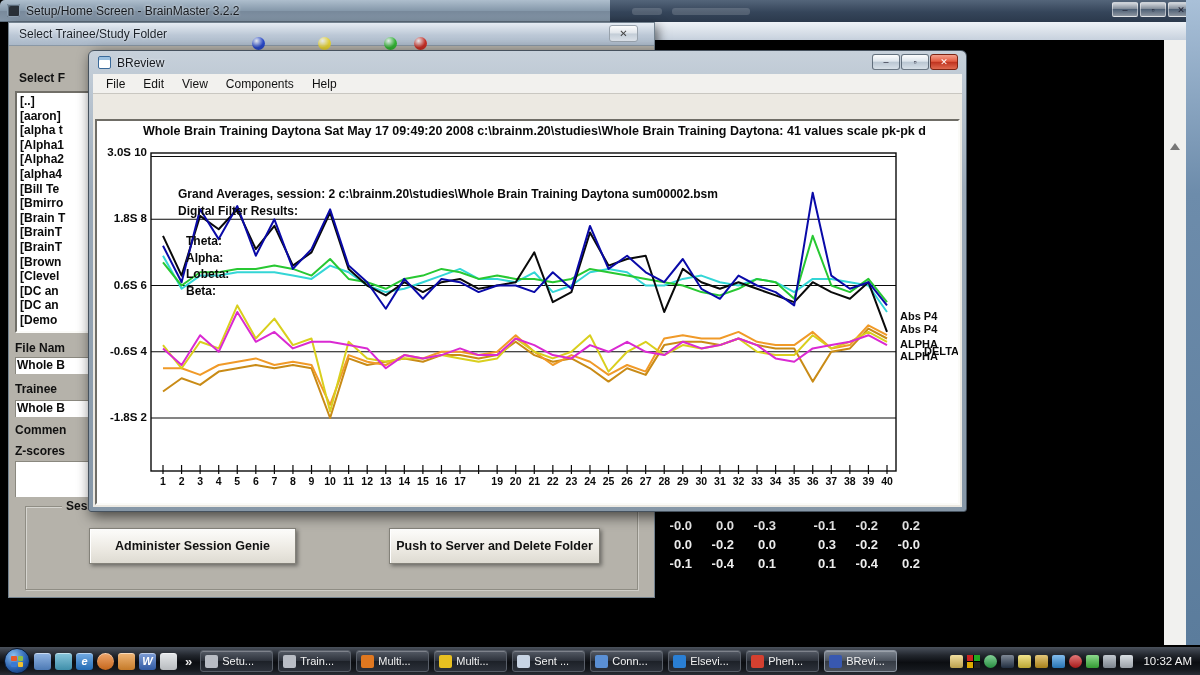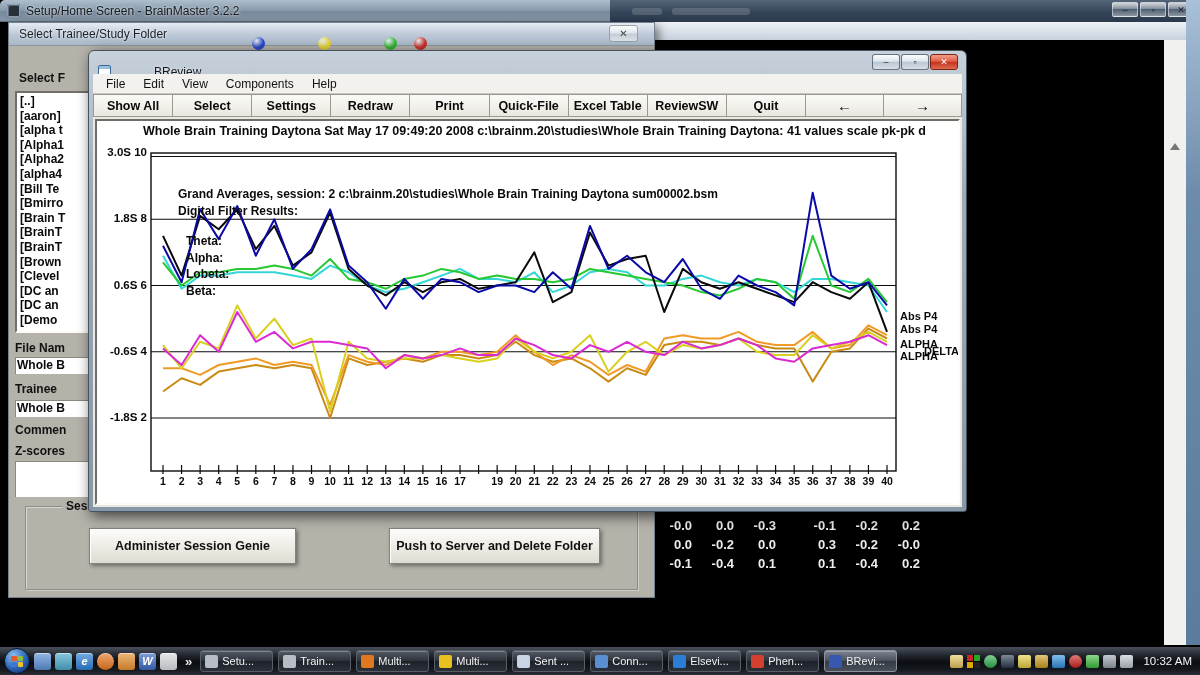--- a/index.html
+++ b/index.html
@@ -63,21 +63,21 @@
   #push-button { left:380px; top:505px; width:211px; height:36px; }
 
   
   #dots-layer { left:0; top:0; z-index:4; }
   .dot { position:absolute; width:13px; height:13px; border-radius:50%; filter:blur(.3px); opacity:.95; }
 
   
   #breview { left:88px; top:50px; width:879px; height:462px; z-index:5;
     background:linear-gradient(180deg,#c7d1db,#9dabb9 30%,#8697a7); border:1px solid #46525e;
     border-radius:6px 6px 3px 3px; box-shadow:3px 4px 14px rgba(0,0,0,.65); }
-  #breview-titlebar { position:absolute; left:0; top:0; width:100%; height:41px; display:flex; align-items:center;gap:37px; }
+  #breview-titlebar { position:absolute; left:0; top:0; width:100%; height:23px; display:flex; align-items:center; }
   #breview-icon { width:13px; height:13px; margin:0 6px 0 9px; background:#fff; border:1px solid #3a6a9a;
     box-shadow:inset 0 3px 0 #9ac0e0; border-radius:2px; }
   #breview-title { font-size:12px; color:#15191e; text-shadow:0 0 3px rgba(255,255,255,.9); }
   #breview-controls { position:absolute; right:8px; top:3px; display:flex; gap:1px; }
   .brv-ctrl { width:28px; height:16px; display:flex; align-items:center; justify-content:center; font-size:9px; color:#223;
     border:1px solid rgba(70,85,100,.8); border-radius:3px;
     background:linear-gradient(180deg,#fdfeff,#dde5ec 45%,#b9c6d2 50%,#d7e0e8); }
   .brv-close { background:linear-gradient(180deg,#f5a08c,#e25c42 45%,#c03420 52%,#e06a50); color:#fff; border-color:#7c2413; }
   #breview-client { position:absolute; left:4px; right:4px; top:23px; bottom:4px; background:#ece9e2; }
   #menu-bar { height:20px; background:#f2f1ee; border-bottom:1px solid #c9c7c1; display:flex; align-items:center; padding-left:4px; }
@@ -229,33 +229,20 @@
       <span class="brv-ctrl">▫</span>
       <span class="brv-ctrl brv-close">✕</span>
     </div>
     <div id="breview-client">
       <div id="menu-bar">
           <span class="menu-item">File</span>
           <span class="menu-item">Edit</span>
           <span class="menu-item">View</span>
           <span class="menu-item">Components</span>
           <span class="menu-item">Help</span>
-        </div>
-      <div id="toolbar">
-          <div class="tb-btn">Show All</div>
-          <div class="tb-btn">Select</div>
-          <div class="tb-btn">Settings</div>
-          <div class="tb-btn">Redraw</div>
-          <div class="tb-btn">Print</div>
-          <div class="tb-btn">Quick-File</div>
-          <div class="tb-btn">Excel Table</div>
-          <div class="tb-btn">ReviewSW</div>
-          <div class="tb-btn">Quit</div>
-          <div class="tb-btn tb-arrow">←</div>
-          <div class="tb-btn tb-arrow">→</div>
         </div>
       <div id="chart-content">
         <div id="chart-layer">
           <svg id="chart-svg" width="861" height="384">
               <rect x="54" y="32" width="745" height="318" fill="none" stroke="#0a0a0a" stroke-width="1.4"></rect>
               <line x1="54" y1="35.5" x2="799" y2="35.5" stroke="#0a0a0a" stroke-width="1"></line>
               <line x1="54" y1="98.25" x2="799" y2="98.25" stroke="#0a0a0a" stroke-width="1.2"></line>
               <line x1="54" y1="164.5" x2="799" y2="164.5" stroke="#0a0a0a" stroke-width="1.2"></line>
               <line x1="54" y1="230.75" x2="799" y2="230.75" stroke="#0a0a0a" stroke-width="1.2"></line>
               <line x1="54" y1="297" x2="799" y2="297" stroke="#0a0a0a" stroke-width="1.2"></line>

